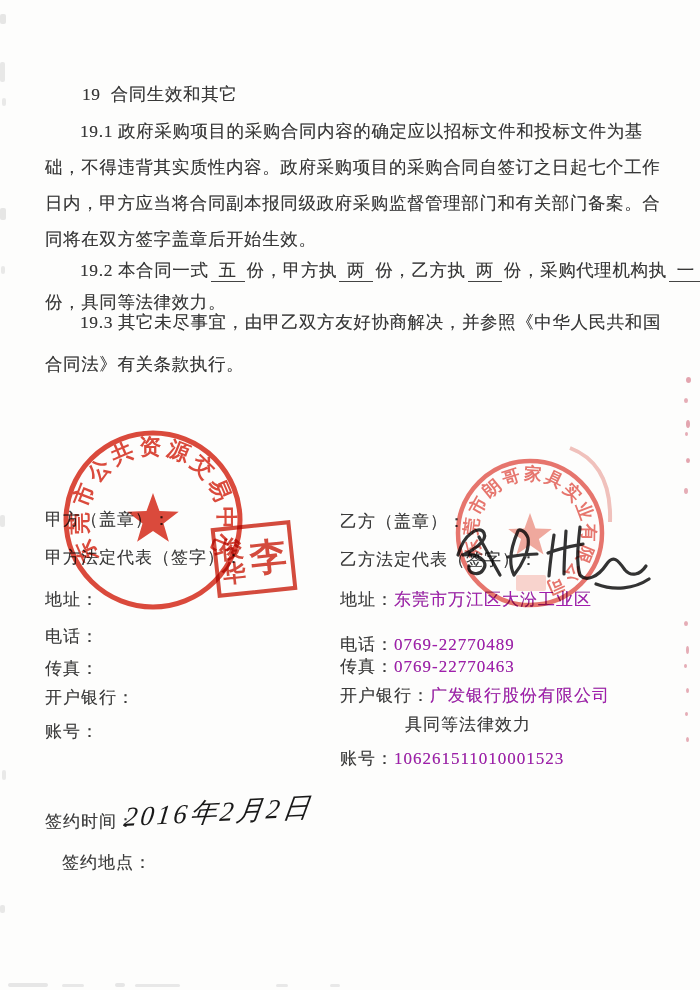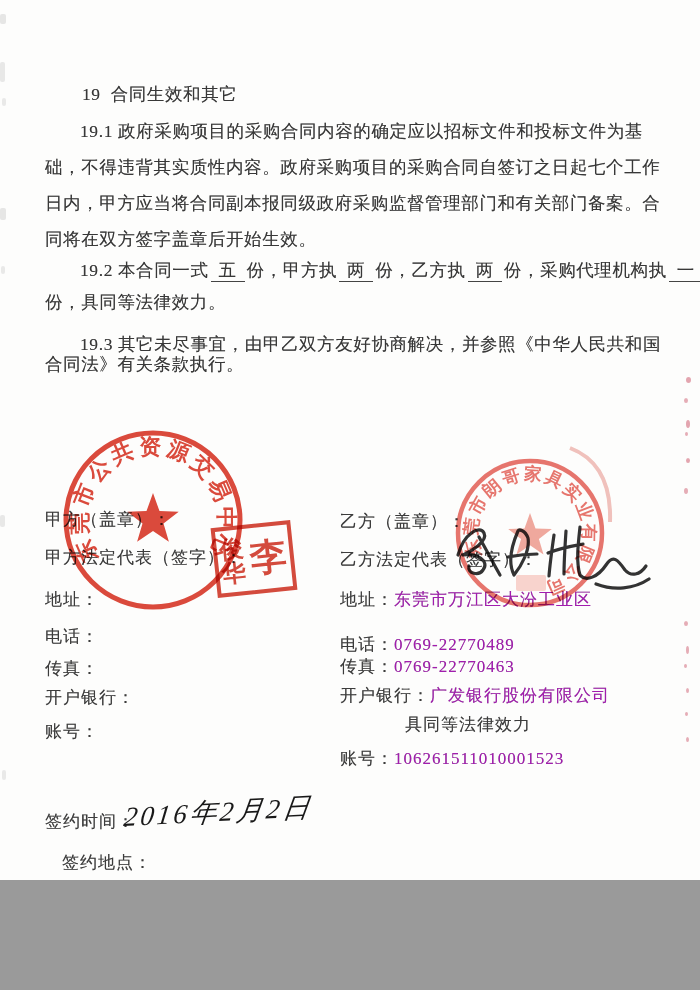--- a/index.html
+++ b/index.html
@@ -1,17 +1,17 @@
 <!DOCTYPE html>
 <html><head>
 <meta charset="utf-8">
 <style>
   html,body{margin:0;padding:0;background:#9a9a9a;}
   .page{
-    position:relative;width:700px;height:880px;margin:0 auto;
+    position:relative;width:700px;height:990px;margin:0 auto;
     background:#fdfdfc;overflow:hidden;
     font-family:"Liberation Serif","DejaVu Serif",serif;
     color:#3a3a3a;
   }
   .line{
     position:absolute;font-size:17.5px;line-height:1.2;
     letter-spacing:.6px;white-space:pre;color:#383838;
     text-shadow:0 0 .4px rgba(40,40,40,.45);
   }
   .blank{
@@ -52,21 +52,21 @@
   <div class="line" style="left:82px;top:84px;">19  合同生效和其它</div>
 
   <div class="line" style="left:80px;top:121px;">19.1 政府采购项目的采购合同内容的确定应以招标文件和投标文件为基</div>
   <div class="line" style="left:45px;top:193px;">日内，甲方应当将合同副本报同级政府采购监督管理部门和有关部门备案。合</div>
   <div class="line" style="left:45px;top:157px;">础，不得违背其实质性内容。政府采购项目的采购合同自签订之日起七个工作</div>
   <div class="line" style="left:45px;top:229px;">同将在双方签字盖章后开始生效。</div>
 
   <div class="line" style="left:80px;top:260px;"><span>19.2 本合同一式</span><span class="blank">五</span><span>份，甲方执</span><span class="blank">两</span><span>份，乙方执</span><span class="blank">两</span><span>份，采购代理机构执</span><span class="blank">一</span></div>
   <div class="line" style="left:45px;top:292px;">份，具同等法律效力。</div>
 
-  <div class="line" style="left:80px;top:334px;">19.3 其它未尽事宜，由甲乙双方友好协商解决，并参照《中华人民共和国</div>
+  <div class="line" style="left:80px;top:312px;">19.3 其它未尽事宜，由甲乙双方友好协商解决，并参照《中华人民共和国</div>
   <div class="line" style="left:45px;top:354px;">合同法》有关条款执行。</div>
 
 
   <div class="lbl" style="left:45px;top:510px;">甲方（盖章）：</div>
   <div class="lbl" style="left:45px;top:548px;">甲方法定代表（签字）：</div>
   <div class="lbl" style="left:45px;top:590px;">地址：</div>
   <div class="lbl" style="left:45px;top:627px;">电话：</div>
   <div class="lbl" style="left:45px;top:659px;">传真：</div>
   <div class="lbl" style="left:45px;top:688px;">开户银行：</div>
   <div class="lbl" style="left:45px;top:722px;">账号：</div>

